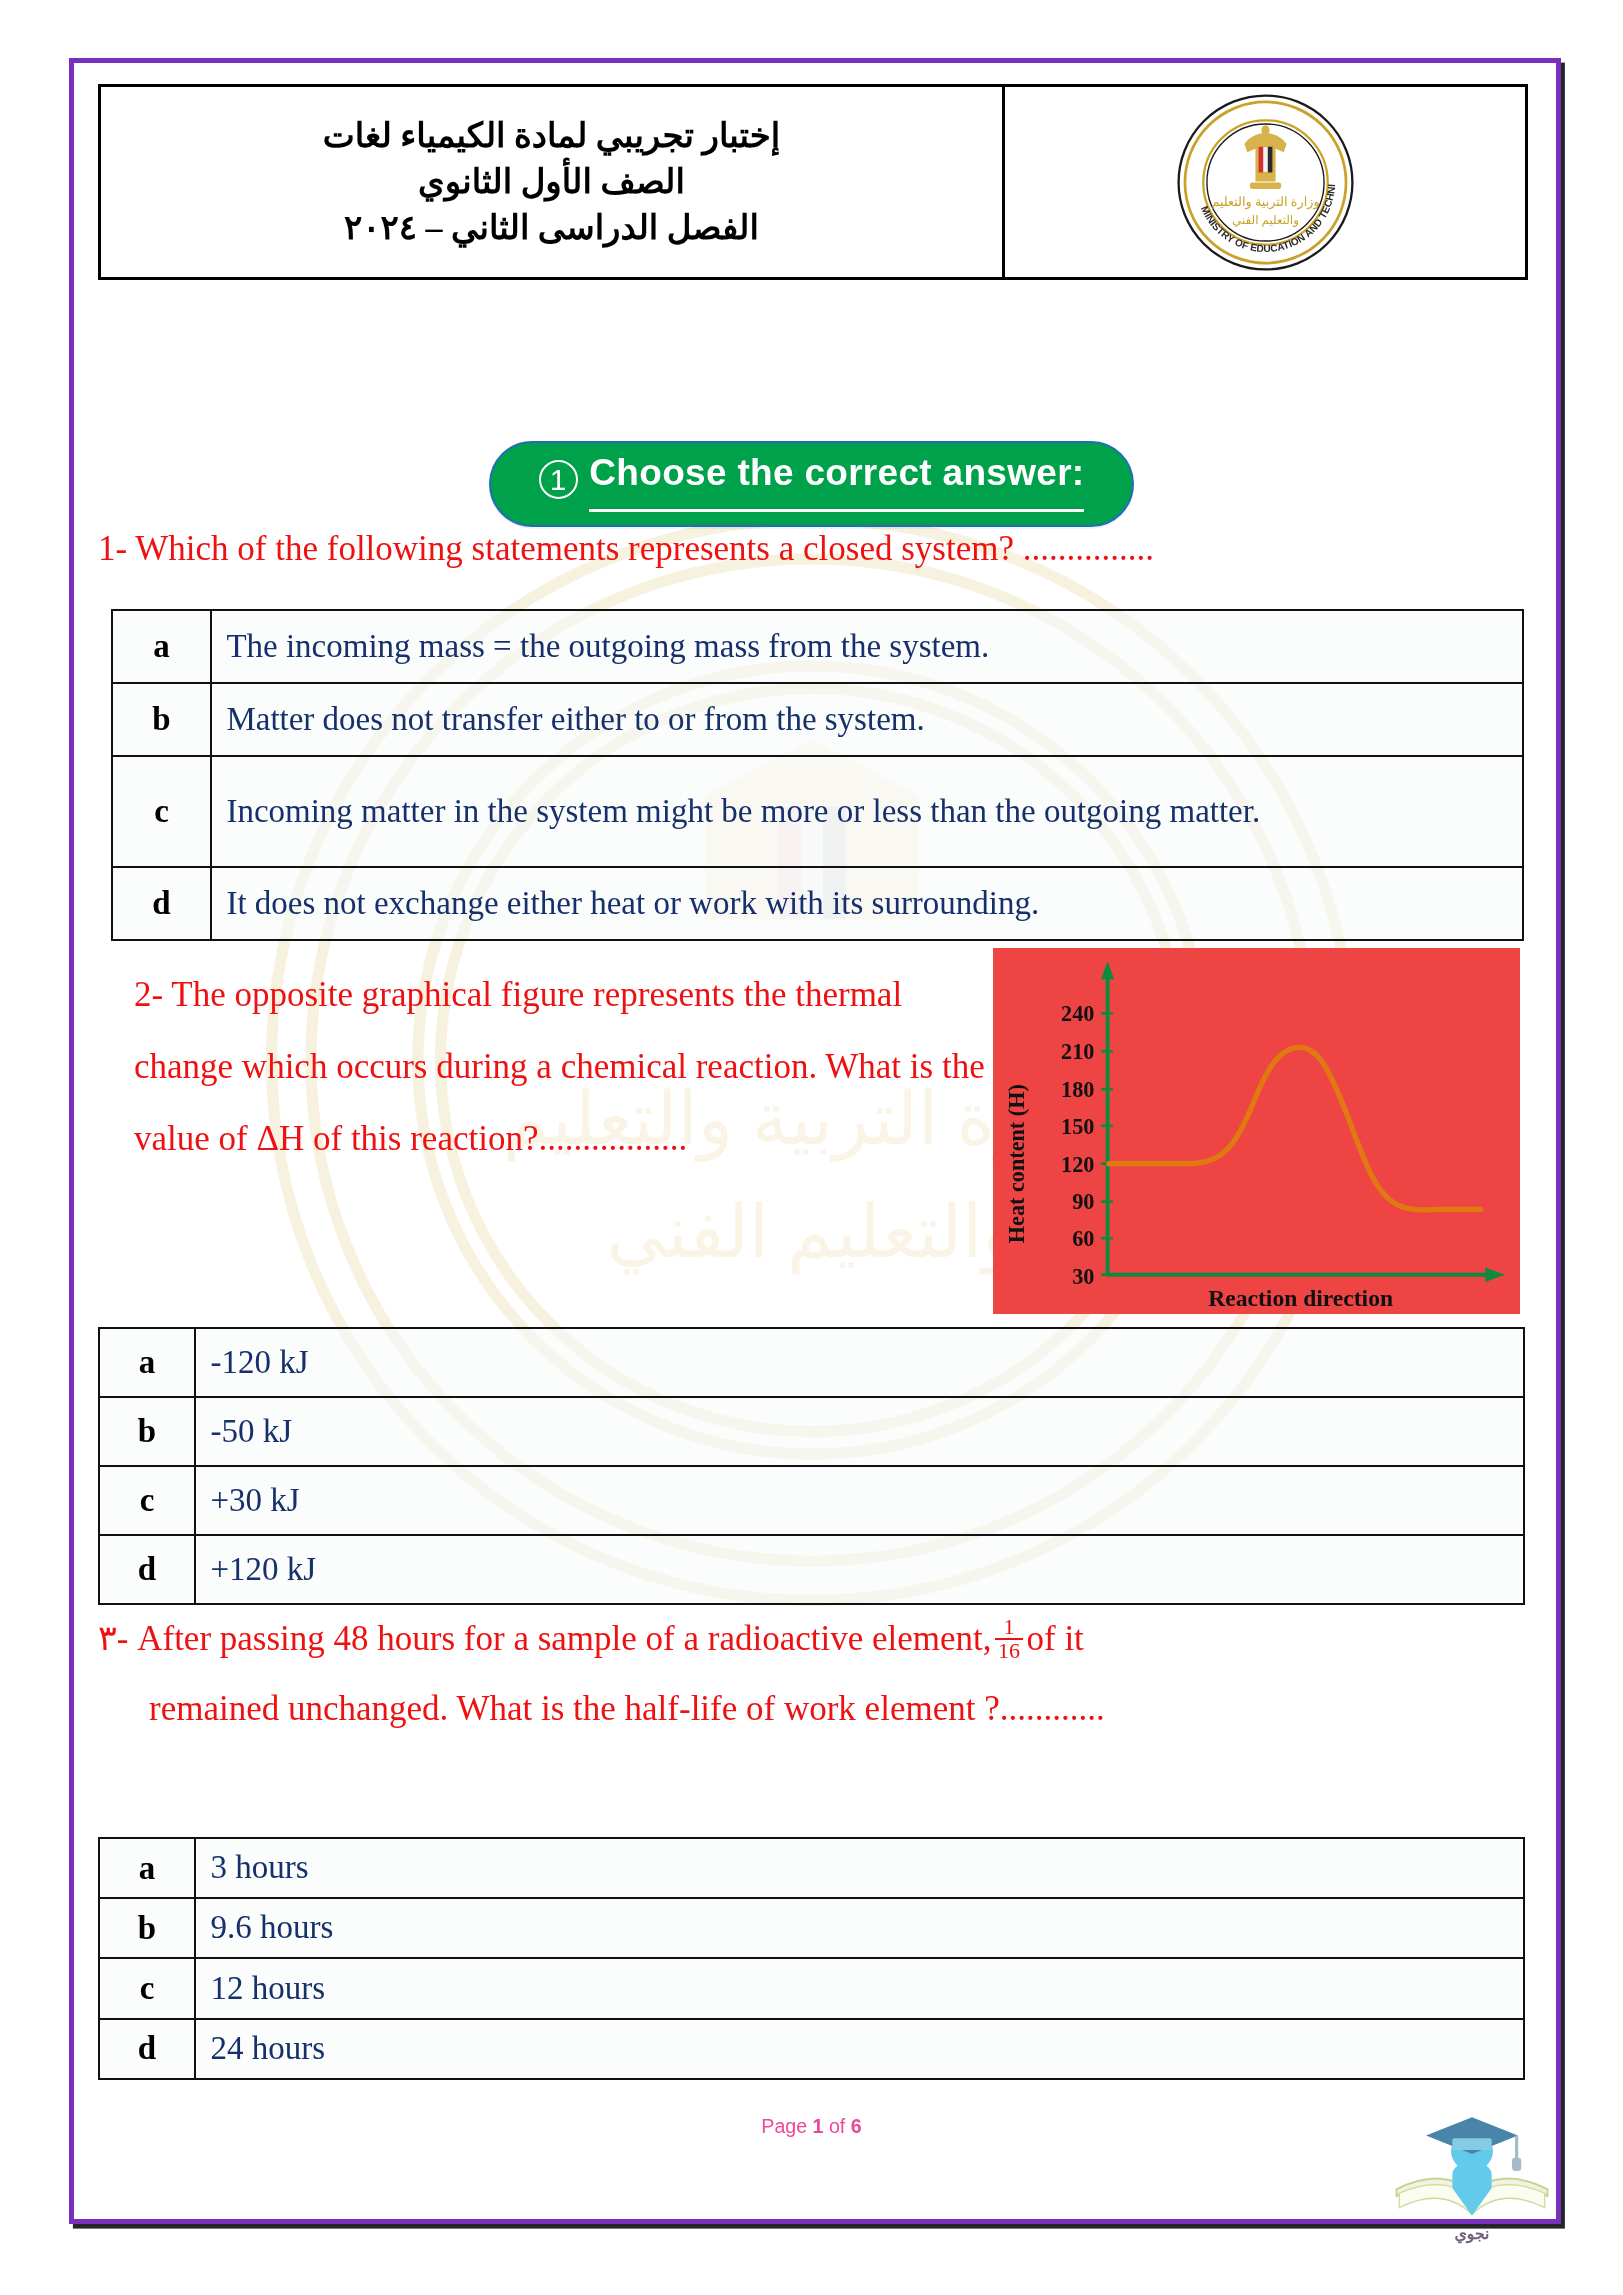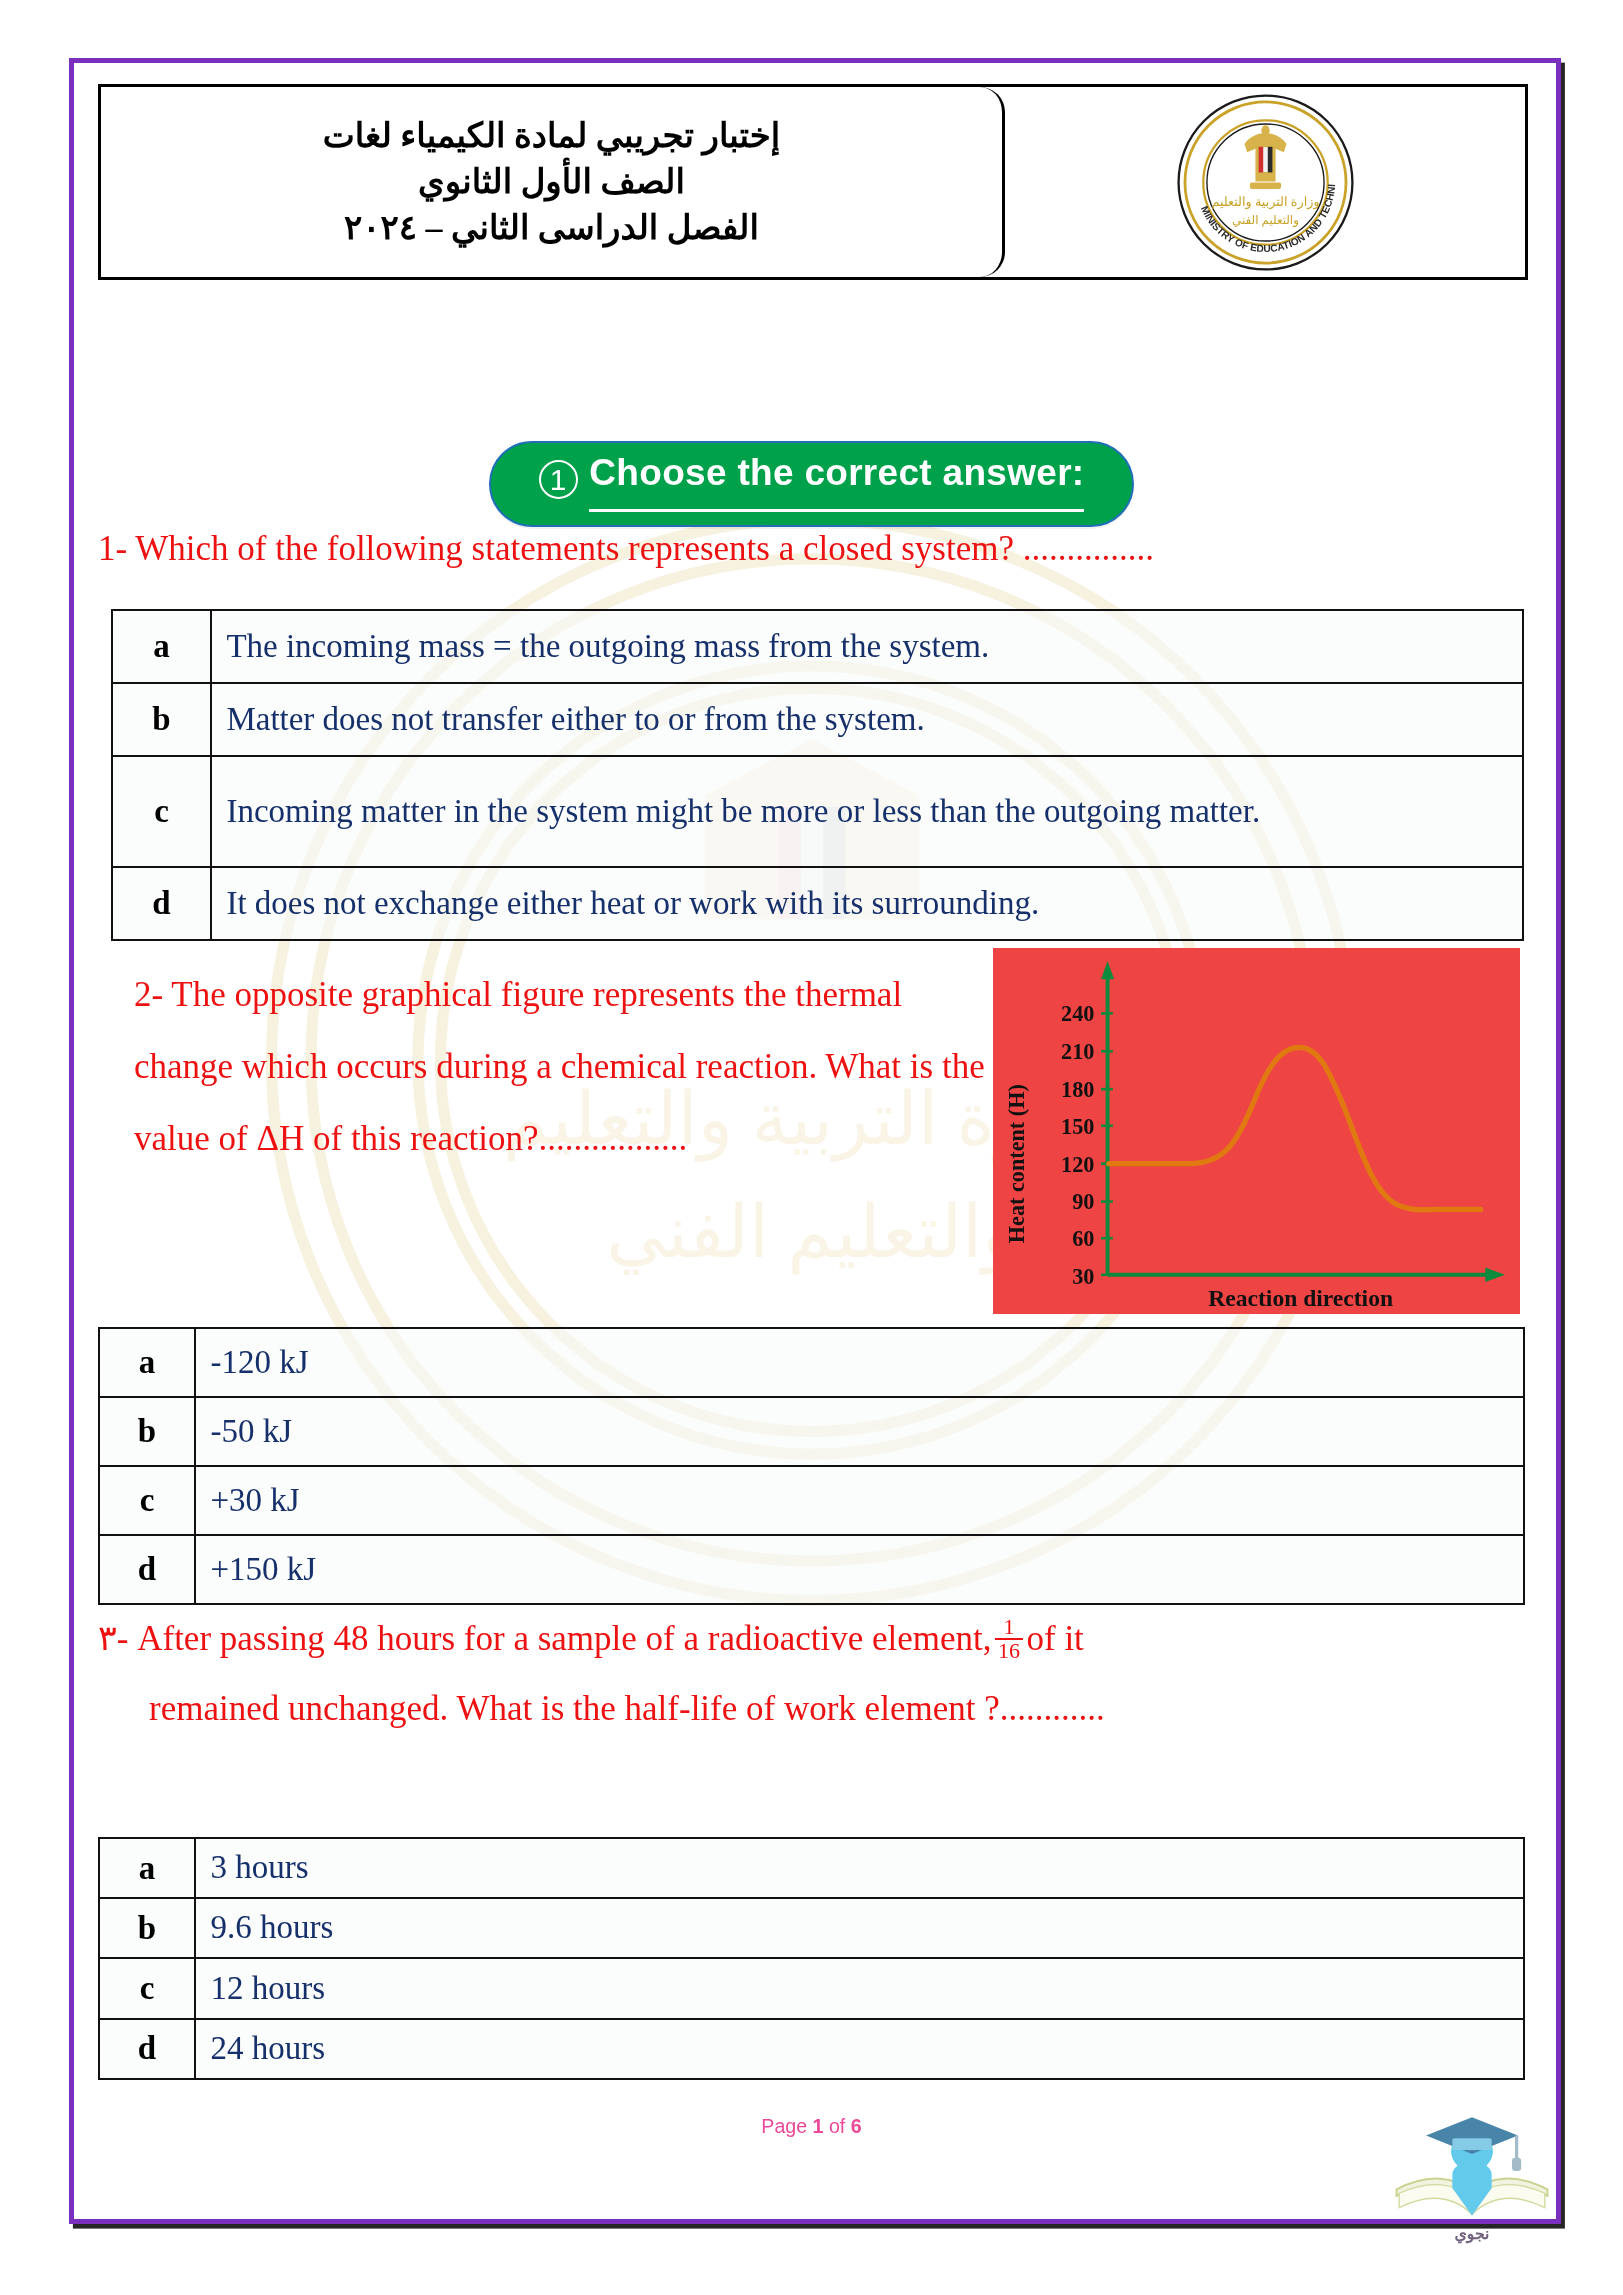--- a/index.html
+++ b/index.html
@@ -60,21 +60,20 @@
   }
   .header-title-cell {
     flex: 0 0 904px;
     border-right: 3.3px solid #000;
     display: flex;
     flex-direction: column;
     align-items: center;
     justify-content: center;
     padding: 5.2px 13px;
     box-sizing: border-box;
-    border-radius: 25px;
   }
   .ar-line {
     direction: rtl;
     font-family: "Liberation Serif", serif;
     font-weight: bold;
     font-size: 34px;
     line-height: 1.35;
     color: #000;
     white-space: nowrap;
     letter-spacing: 0.3px;
@@ -428,21 +427,21 @@
         <tr>
           <td class="letter">b</td>
           <td class="body">-50 kJ</td>
         </tr>
         <tr>
           <td class="letter">c</td>
           <td class="body">+30 kJ</td>
         </tr>
         <tr>
           <td class="letter">d</td>
-          <td class="body"> +150 kJ</td>
+          <td class="body"> +120 kJ</td>
         </tr>
       </tbody>
     </table>
 
     <div class="q-text" id="q3-text">
       <span>٣-</span>
       <span>After passing 48 hours for a sample of a radioactive element,</span><span class="frac">
           <span class="num">1</span>
           <span class="den">16</span>
         </span><span>of it</span>

